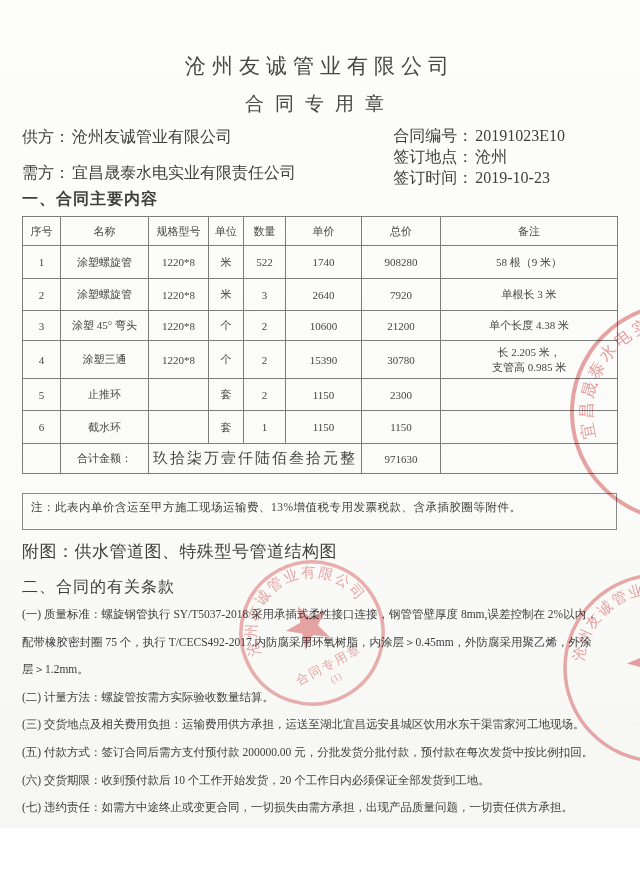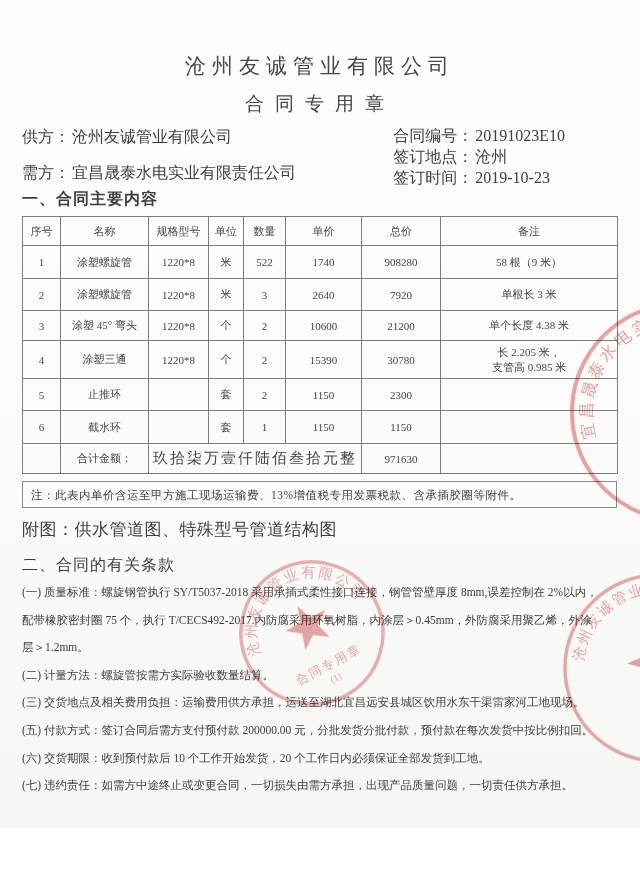--- a/index.html
+++ b/index.html
@@ -28,22 +28,22 @@
   table.goods {
     margin:6px 8px 0 22px; width:595px; border-collapse:collapse;
     font-size:11px; color:#454545; table-layout:fixed; text-align:center;
   }
   table.goods th, table.goods td { border:1px solid #7d7d7d; font-weight:normal; padding:1px 2px; }
   table.goods th { height:29px; }
   .remark-cell { white-space:pre-line; line-height:1.35; }
   .amount-cn { letter-spacing:2px; font-size:15px; }
 
   .note-box {
-    margin:7px 0 0 22px; width:595px; border:1px solid #8a8a8a;
-    padding:6px 8px 4px 8px; font-size:11.5px; color:#3f3f3f; letter-spacing:0.5px;
+    margin:19px 0 0 22px; width:595px; border:1px solid #8a8a8a;
+    padding:6px 8px 14px 8px; font-size:11.5px; color:#3f3f3f; letter-spacing:0.5px;
   }
   .attachment { margin:10px 0 0 22px; font-size:17px; letter-spacing:0.5px; }
   .sec2-heading { margin:14px 0 0 22px; font-size:16px; letter-spacing:1px; }
   .clauses { margin:3px 22px 0 22px; font-size:11.5px; color:#3d3d3d; }
   .cl-line { line-height:27.6px; white-space:nowrap; }
   .cl-line.ind { padding-left:15px; }
 
   .stamp { position:absolute; pointer-events:none; mix-blend-mode:multiply; opacity:.85; }
   .stamp svg text { font-family:"Liberation Serif","DejaVu Serif",serif; }
 </style>

